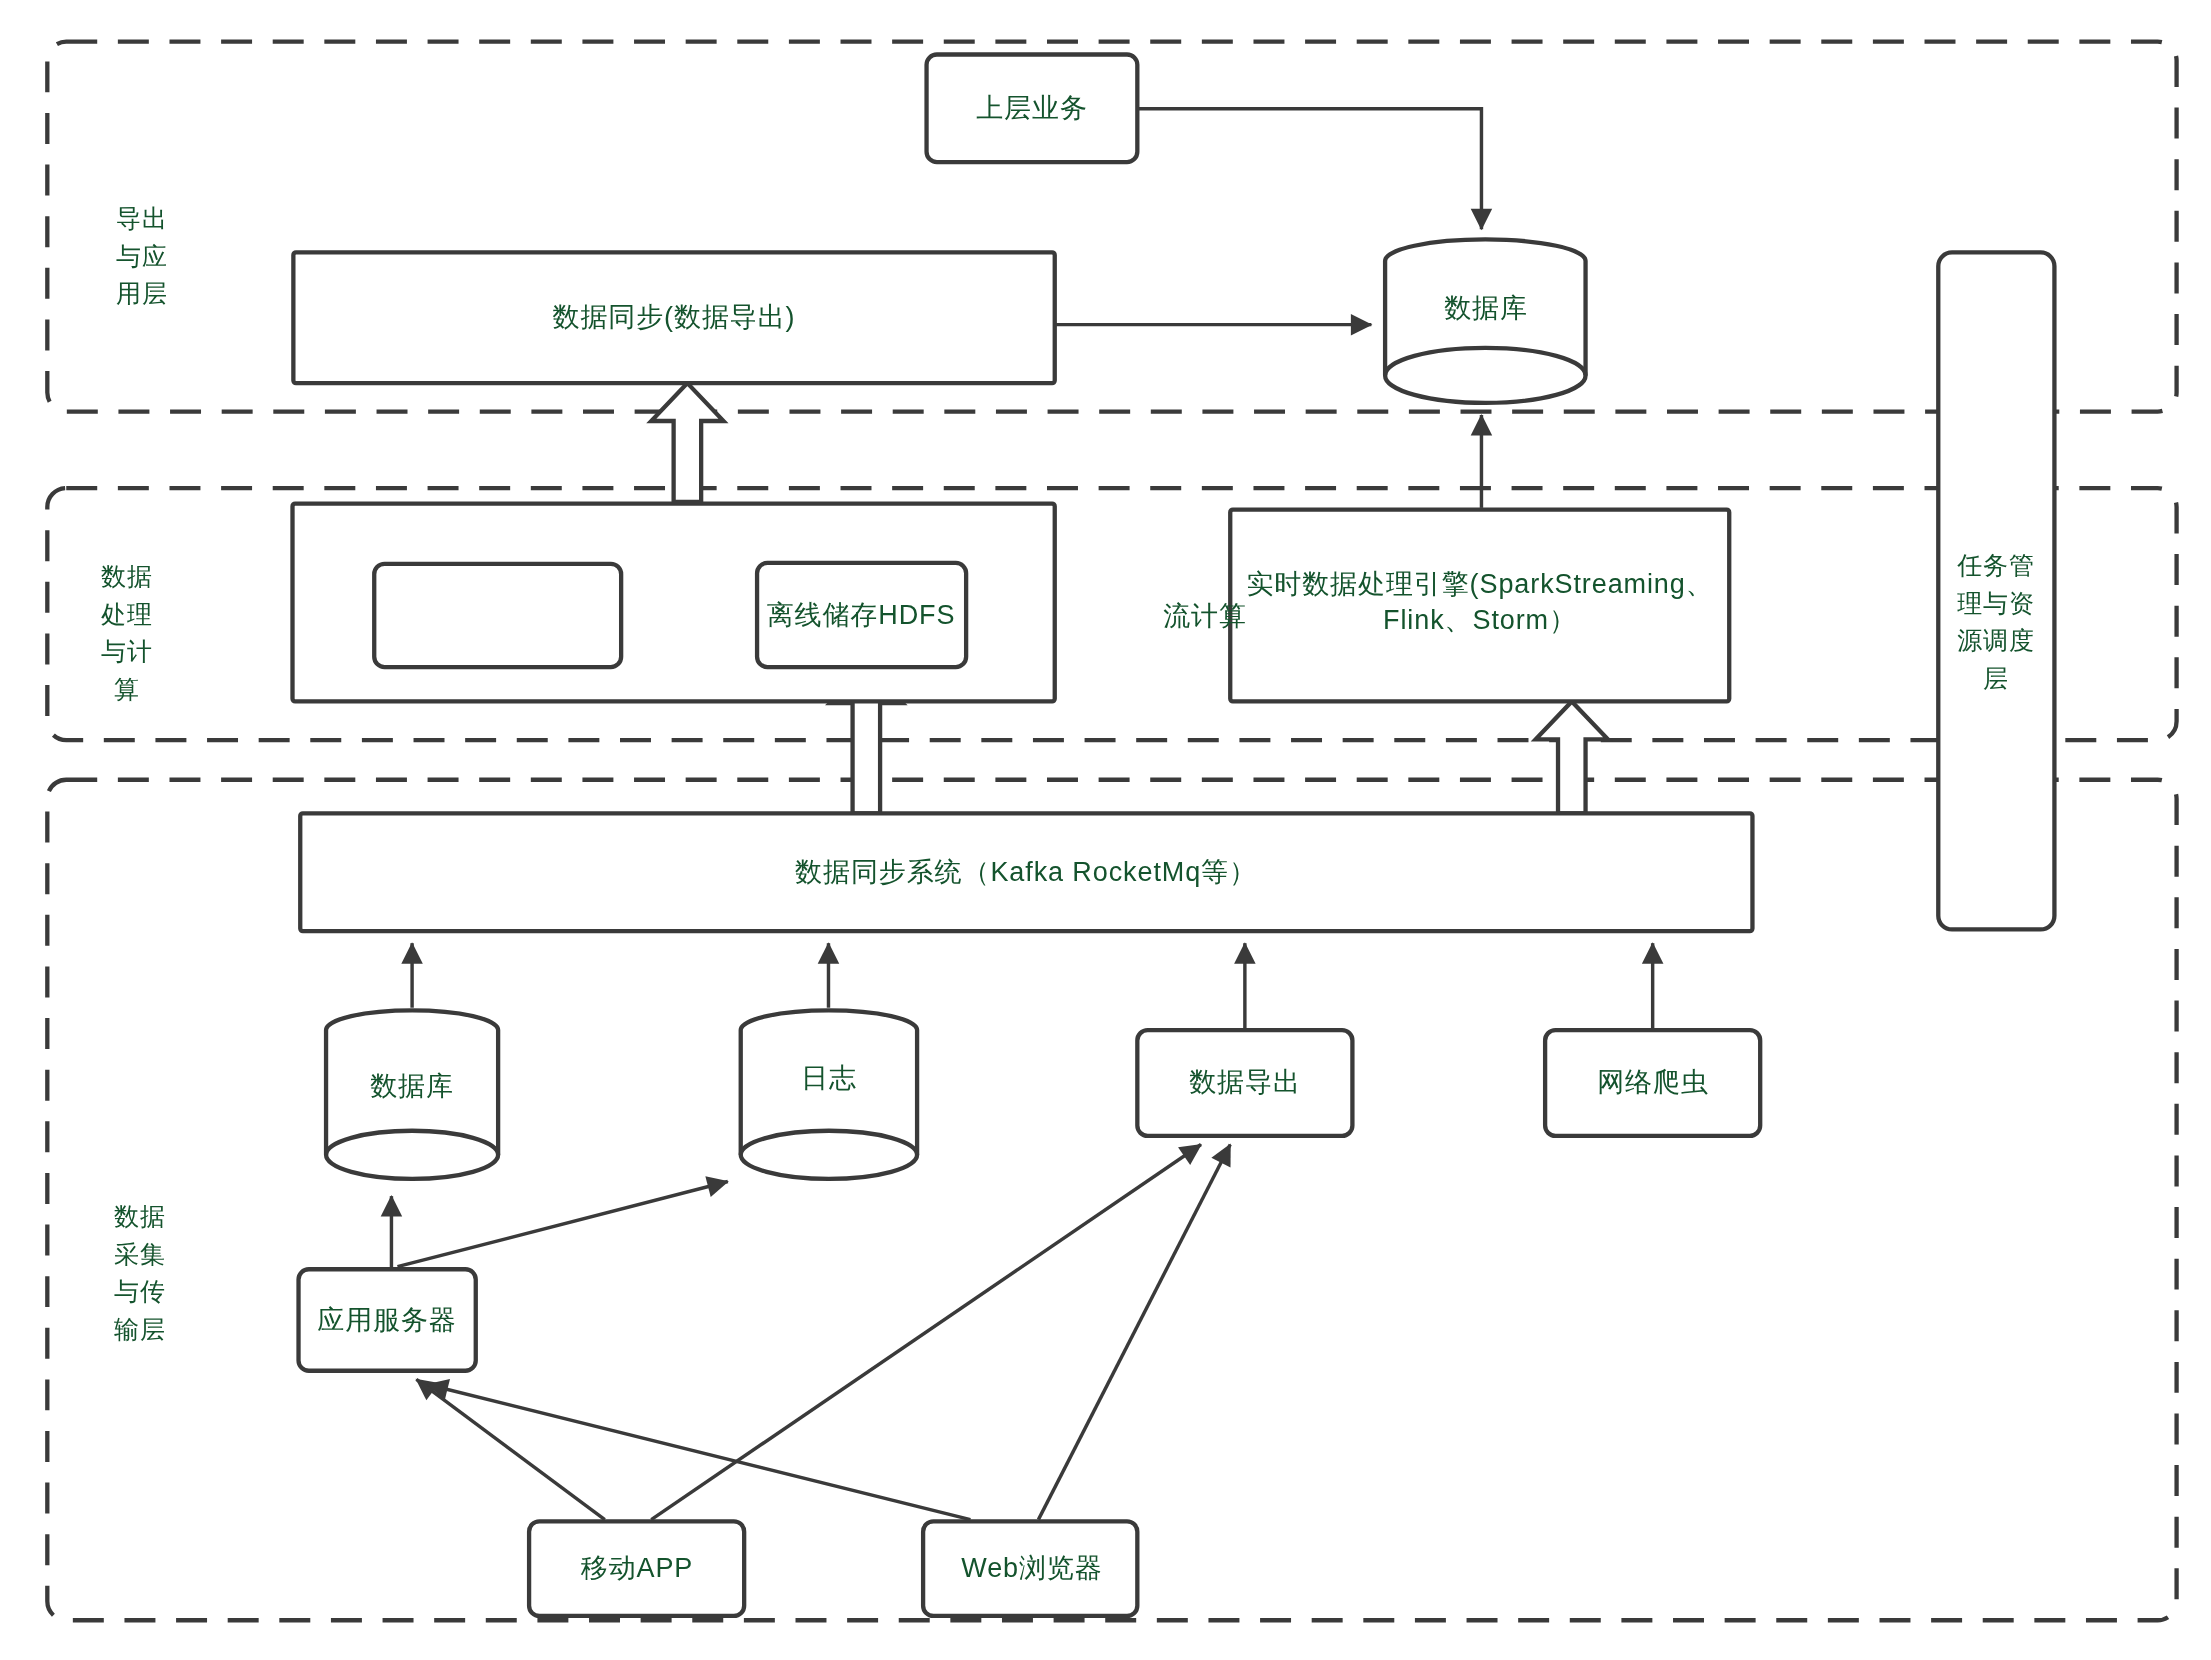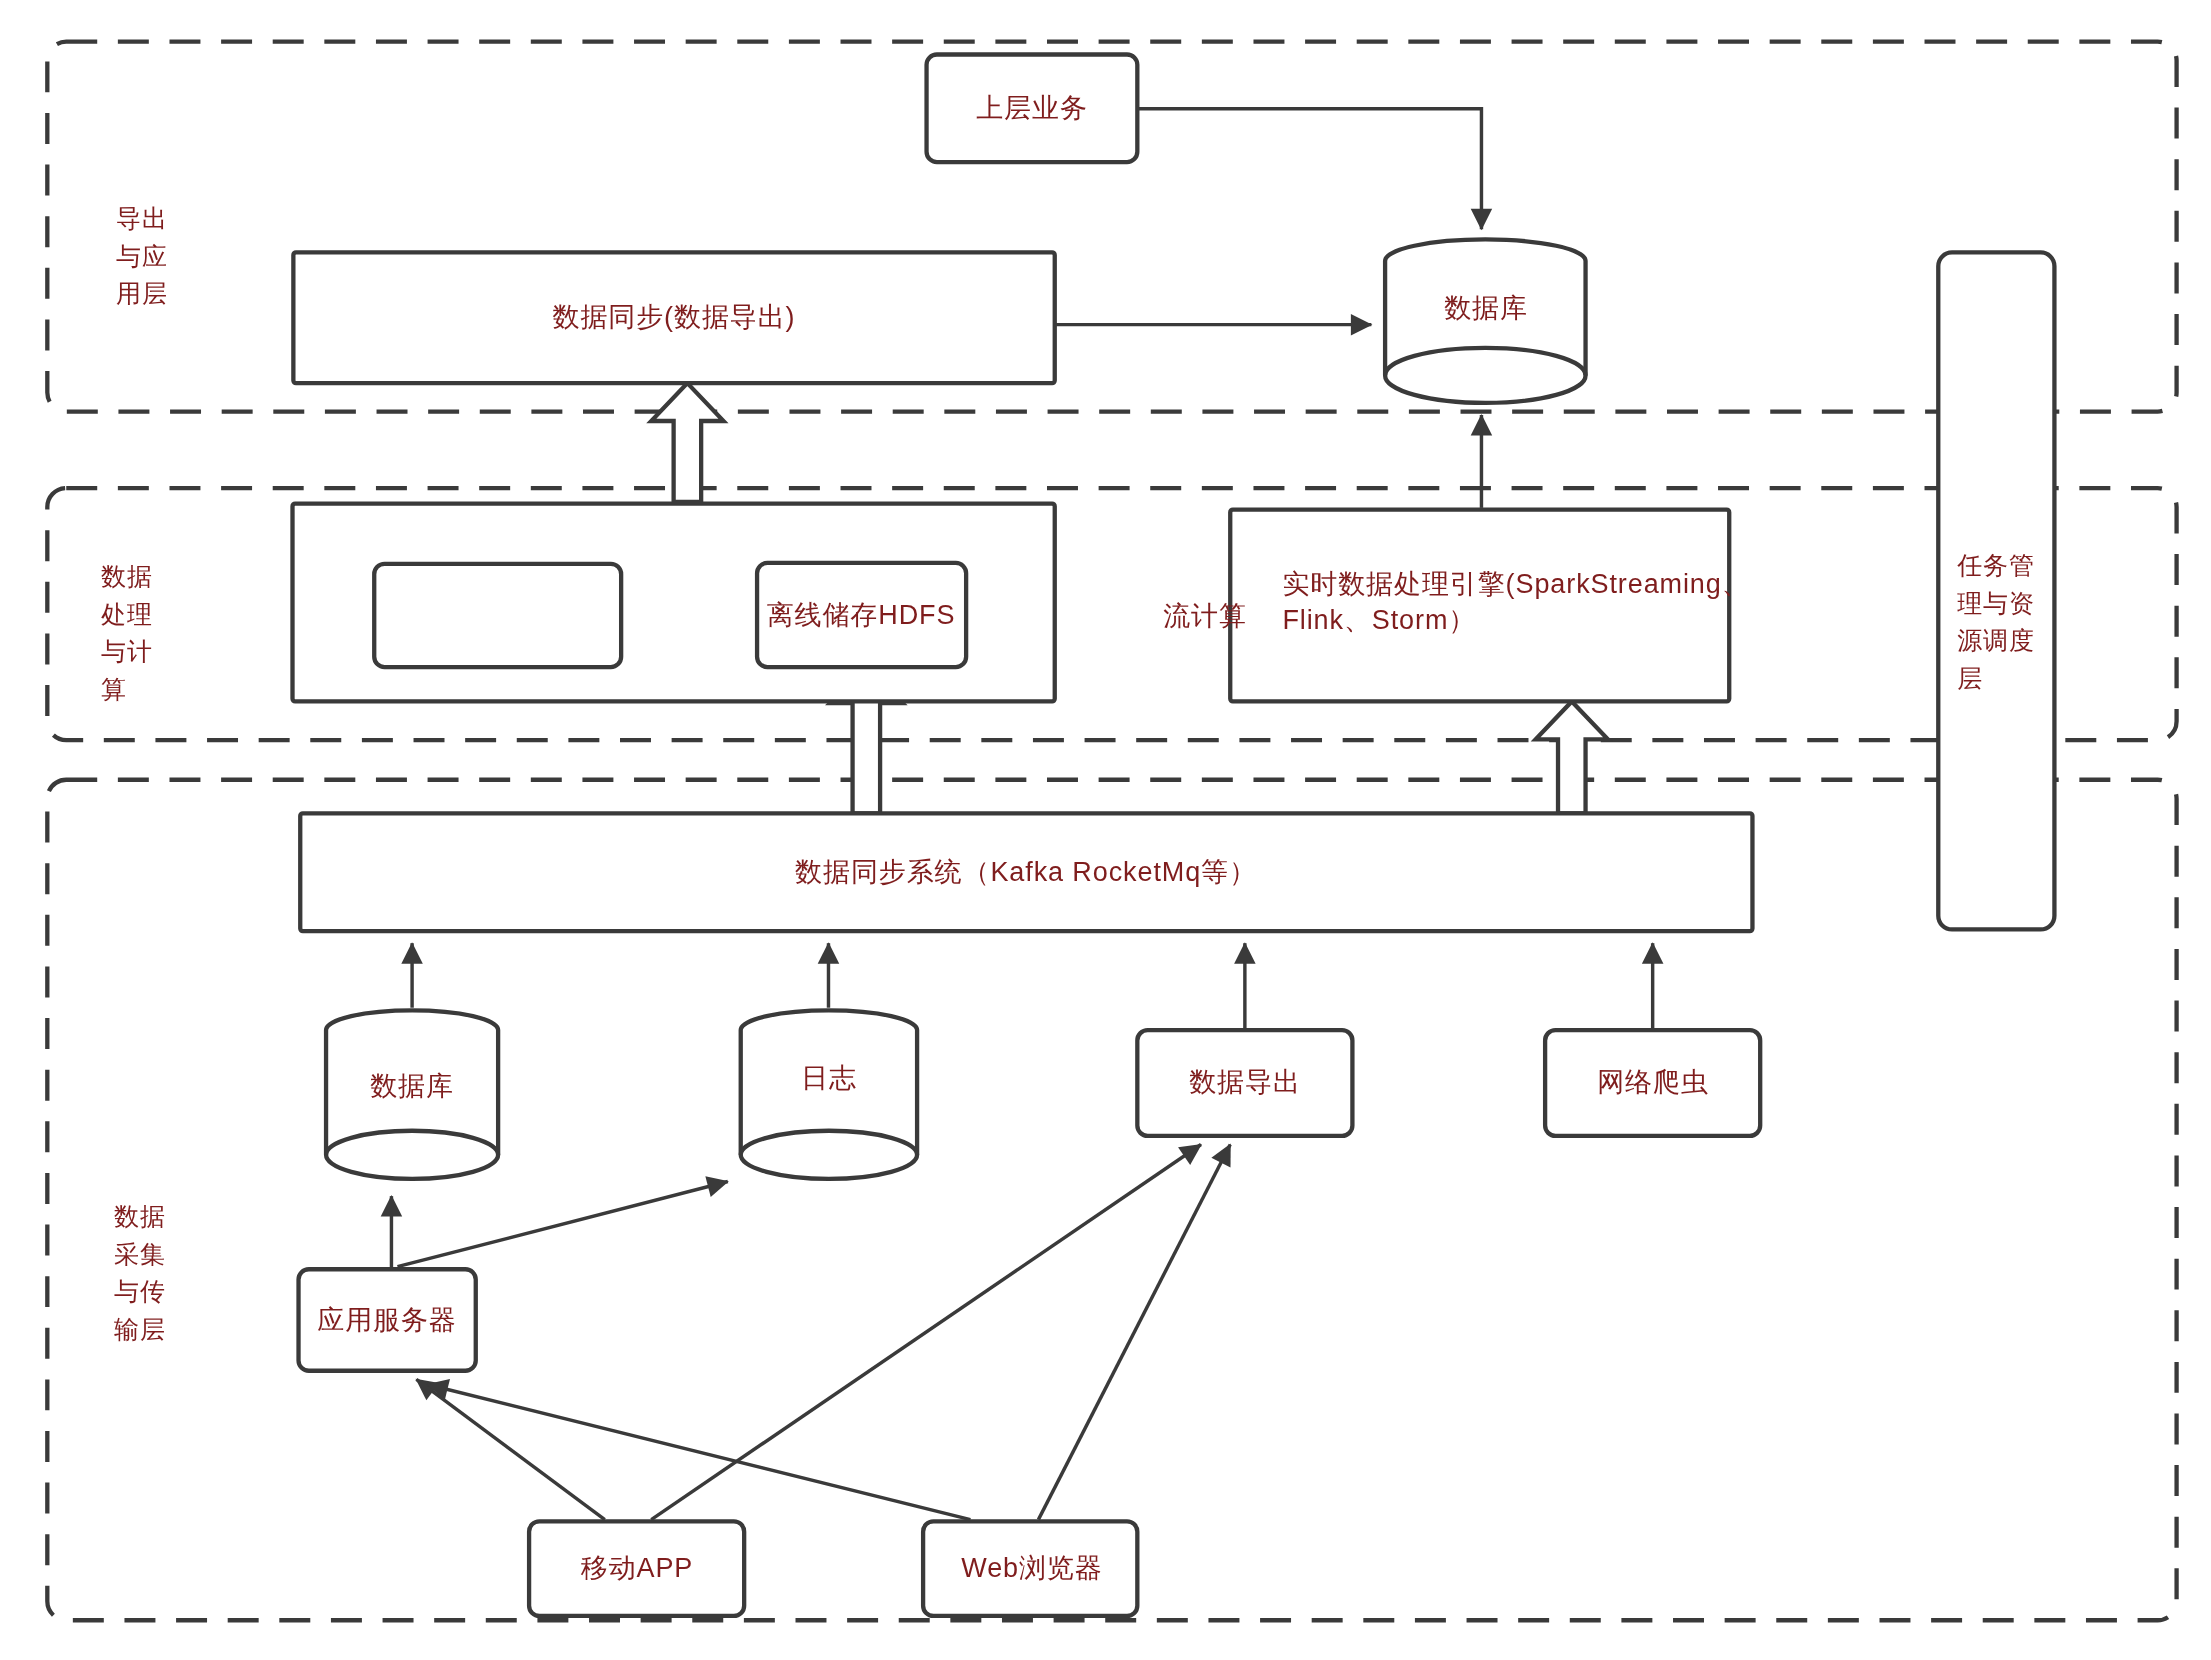--- a/index.html
+++ b/index.html
@@ -9,22 +9,22 @@
     height: 1661px;
     background: #ffffff;
     font-family: "Liberation Sans", "DejaVu Sans", sans-serif;
     overflow: hidden;
   }
   .stage svg { position: absolute; left: 0; top: 0; }
   .lbl {
     position: absolute;
     transform: translate(-50%, -50%);
     white-space: pre-line;
-    text-align: left;
-    color: #7f1d1d;
+    text-align: center;
+    color: #14532d;
     font-size: 27px;
     line-height: 1.35;
     letter-spacing: 0.9px;
   }
   .lbl-layer { font-size: 25px; line-height: 1.5; margin-top: 28px; }
 </style>
 </head>
 <body>
 
 <div class="stage">
@@ -105,21 +105,21 @@
   <div class="lbl lbl-layer" style="left:1996px; top:594px;">任务管
 理与资
 源调度
 层</div>
 
   <div class="lbl" style="left:1032px; top:108px;">上层业务</div>
   <div class="lbl" style="left:674px;  top:317px;">数据同步(数据导出)</div>
   <div class="lbl" style="left:1486px; top:308px;">数据库</div>
   <div class="lbl" style="left:861px; top:615px;">离线储存HDFS</div>
   <div class="lbl" style="left:1205px; top:618px;font-family:Liberation Mono, monospace;">流计算</div>
-  <div class="lbl" style="left:1480px; top:602px;margin-left:36px;">实时数据处理引擎(SparkStreaming、
+  <div class="lbl" style="left:1480px; top:602px;">实时数据处理引擎(SparkStreaming、
 Flink、Storm）</div>
   <div class="lbl" style="left:1026px; top:872px;">数据同步系统（Kafka RocketMq等）</div>
   <div class="lbl" style="left:412px;  top:1086px;">数据库</div>
   <div class="lbl" style="left:829px;  top:1078px;">日志</div>
   <div class="lbl" style="left:1245px; top:1082px;">数据导出</div>
   <div class="lbl" style="left:1653px; top:1082px;">网络爬虫</div>
   <div class="lbl" style="left:387px;  top:1320px;">应用服务器</div>
   <div class="lbl" style="left:637px;  top:1568px;">移动APP</div>
   <div class="lbl" style="left:1032px; top:1568px;">Web浏览器</div>
 

